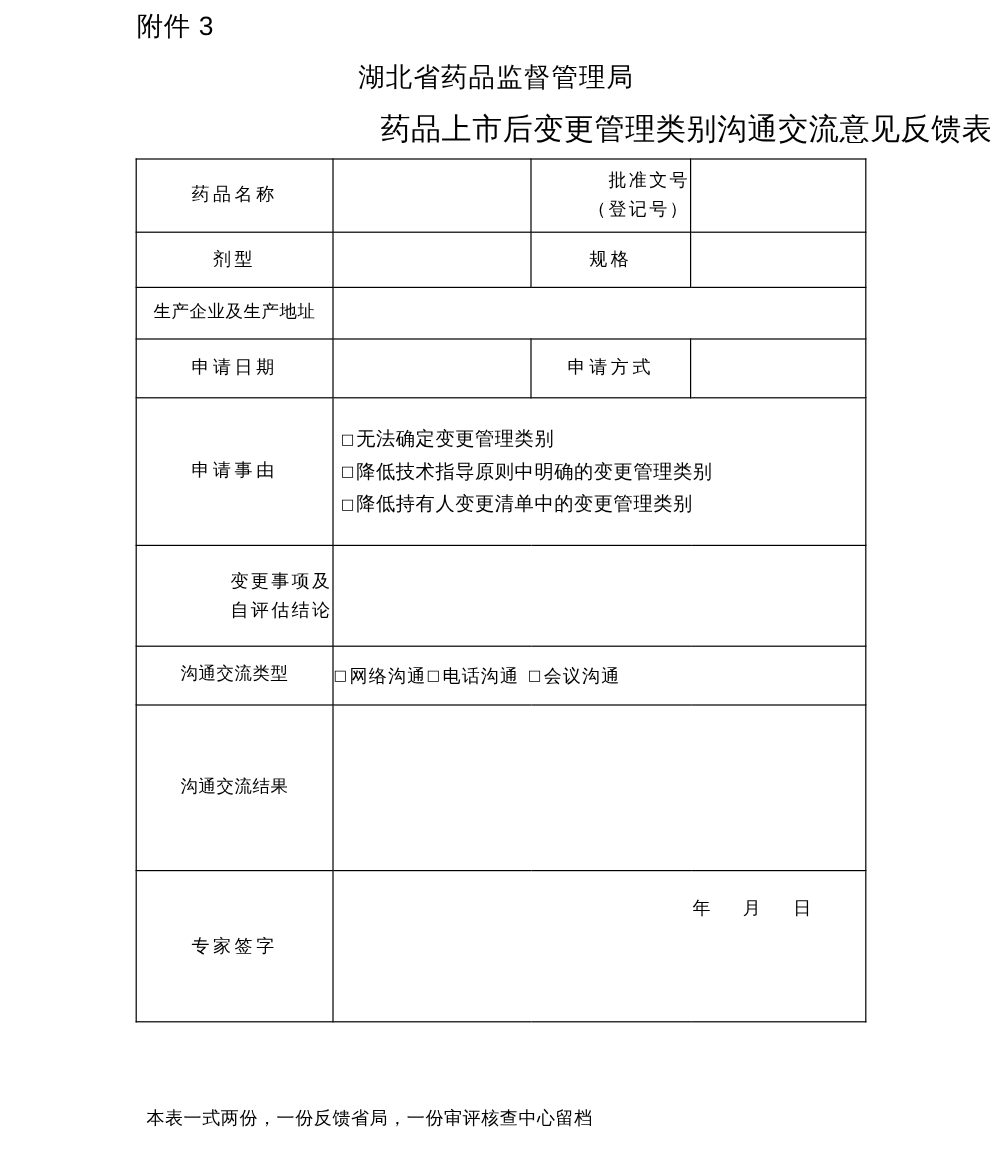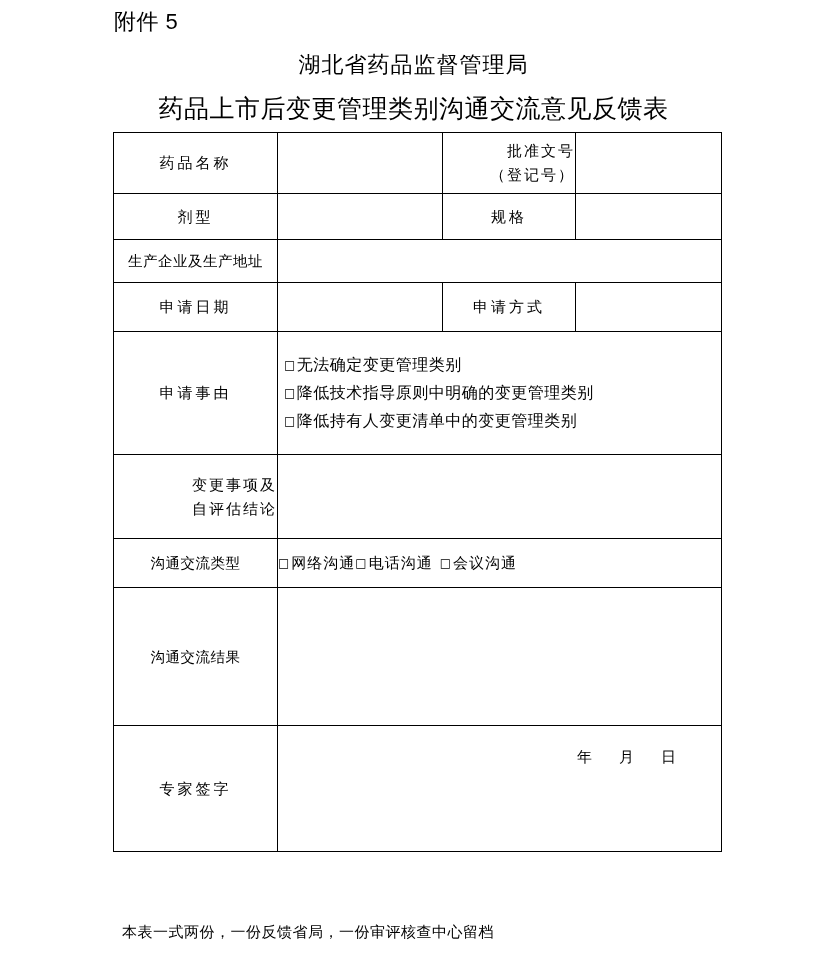--- a/index.html
+++ b/index.html
@@ -41,21 +41,21 @@
     font-family: "Liberation Sans", "DejaVu Sans", sans-serif;
     font-size: 22px;
     line-height: 30px;
     letter-spacing: 1px;
   }
   .form-title {
     position: absolute;
     left: 0;
     top: 92px;
     width: 827px;
-    text-align: center;
+    text-align: right;
     font-family: "Liberation Sans", "DejaVu Sans", sans-serif;
     font-size: 25px;
     line-height: 32px;
     letter-spacing: 0.5px;
   }
 
   
   .form-table {
     position: absolute;
     left: 113px;
@@ -74,20 +74,21 @@
   .lbl {
     text-align: center;
     letter-spacing: 3px;
     font-size: 15px;
     line-height: 22px;
     padding: 2px 4px;
   }
   .lbl.tight {
     letter-spacing: 0.5px;
     font-size: 14.5px;
+    font-family: Liberation Mono, monospace;
   }
   .lbl.two-line {
     letter-spacing: 2px;
     line-height: 24px;
     text-align: right;
   }
   .val {
     text-align: left;
     padding: 4px 8px;
     margin-left: 16px;
@@ -147,21 +148,21 @@
     font-size: 15px;
     letter-spacing: 0.5px;
     white-space: nowrap;
   }
 </style>
 </head>
 <body>
 
 <div class="page">
 
-  <div class="attach-label">附件 5</div>
+  <div class="attach-label">附件 3</div>
 
   <div class="org-title">湖北省药品监督管理局</div>
 
   <div class="form-title">药品上市后变更管理类别沟通交流意见反馈表</div>
 
   <table class="form-table">
     <colgroup>
       <col style="width:164px">
       <col style="width:165px">
       <col style="width:133px">

